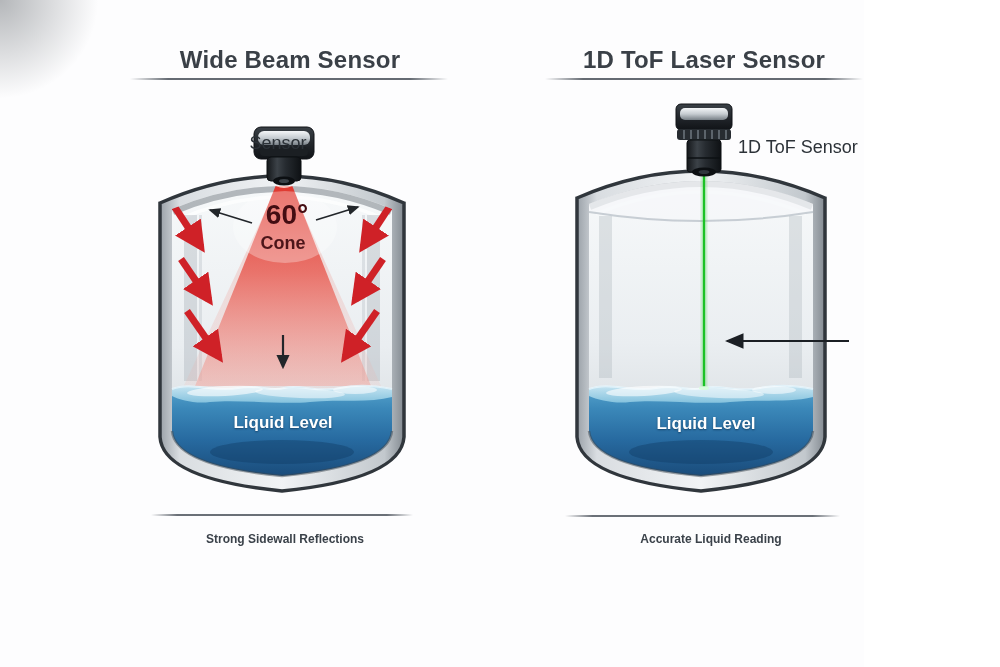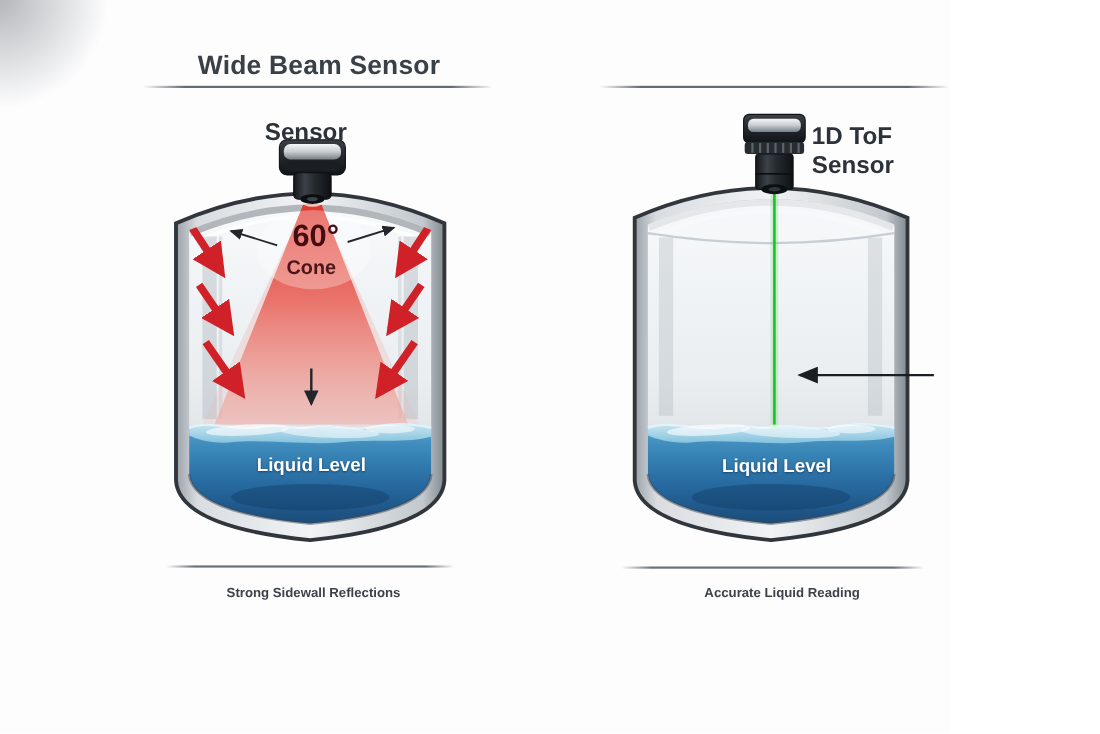--- a/index.html
+++ b/index.html
@@ -9,21 +9,21 @@
       radial-gradient(circle at 0% 0%, rgba(72,78,84,0.40), rgba(255,255,255,0) 9%),
       linear-gradient(#fdfdfe,#fdfdfe);
     font-family:"Liberation Sans","DejaVu Sans",sans-serif;
   }
   .abs{position:absolute;}
   .centered{transform:translateX(-50%);white-space:nowrap;}
   .panel-title{font-size:24px;font-weight:700;color:#3a4047;letter-spacing:.2px;}
   .title-rule{height:2px;background:linear-gradient(90deg,rgba(122,129,137,0) 0%,rgba(74,81,90,.85) 12%,rgba(74,81,90,.85) 88%,rgba(122,129,137,0) 100%);}
   .caption{font-size:12px;font-weight:600;color:#3b424a;}
   .caption-rule{height:2px;background:linear-gradient(90deg,rgba(122,129,137,0) 0%,rgba(70,77,86,.8) 10%,rgba(70,77,86,.8) 90%,rgba(122,129,137,0) 100%);}
-  .small-label{font-size:22px;font-weight:700;color:#2c3238;}
+  .small-label{font-size:18px;font-weight:400;color:#2c3238;margin-top:26px;}
   .angle-label{font-size:28px;font-weight:700;color:#430d12;}
   .cone-word{font-size:18px;font-weight:700;color:#4c1519;}
   .maroon-label{font-size:18px;font-weight:700;color:#451318;line-height:22px;text-align:center;}
   .liquid-label{font-size:17px;font-weight:700;color:#ffffff;text-shadow:0 1px 2px rgba(8,40,72,.65);}
   .measure-label{font-size:17px;font-weight:700;color:#23282e;line-height:22px;text-align:center;}
   svg{position:absolute;left:0;top:0;}
 </style>
 </head>
 <body>
 
@@ -202,20 +202,21 @@
         <line x1="687" y1="158" x2="721" y2="158" stroke="#0d1013" stroke-width="1.5"></line>
         <ellipse cx="704" cy="172" rx="12" ry="4.5" fill="#0c0f12"></ellipse>
         <ellipse cx="704" cy="172" rx="5.5" ry="2" fill="#2f363c"></ellipse>
       </g>
     </g>
   </svg>
 
   <div class="abs centered panel-title" style="left:290px;top:46px;">Wide Beam Sensor</div>
   <div class="abs title-rule" style="left:130px;top:78px;width:318px;"></div>
 
+  <div class="abs centered panel-title" style="left:704px;top:46px;">1D ToF Laser Sensor</div>
   <div class="abs title-rule" style="left:545px;top:78px;width:318px;"></div>
 
   <div class="abs centered small-label" style="left:278px;top:107px;">Sensor</div>
 
   <div class="abs small-label" style="left:738px;top:111px;">1D ToF Sensor</div>
 
   <div class="abs centered angle-label" style="left:287px;top:199px;">60°</div>
   <div class="abs centered cone-word" style="left:283px;top:233px;">Cone</div>
 
 

